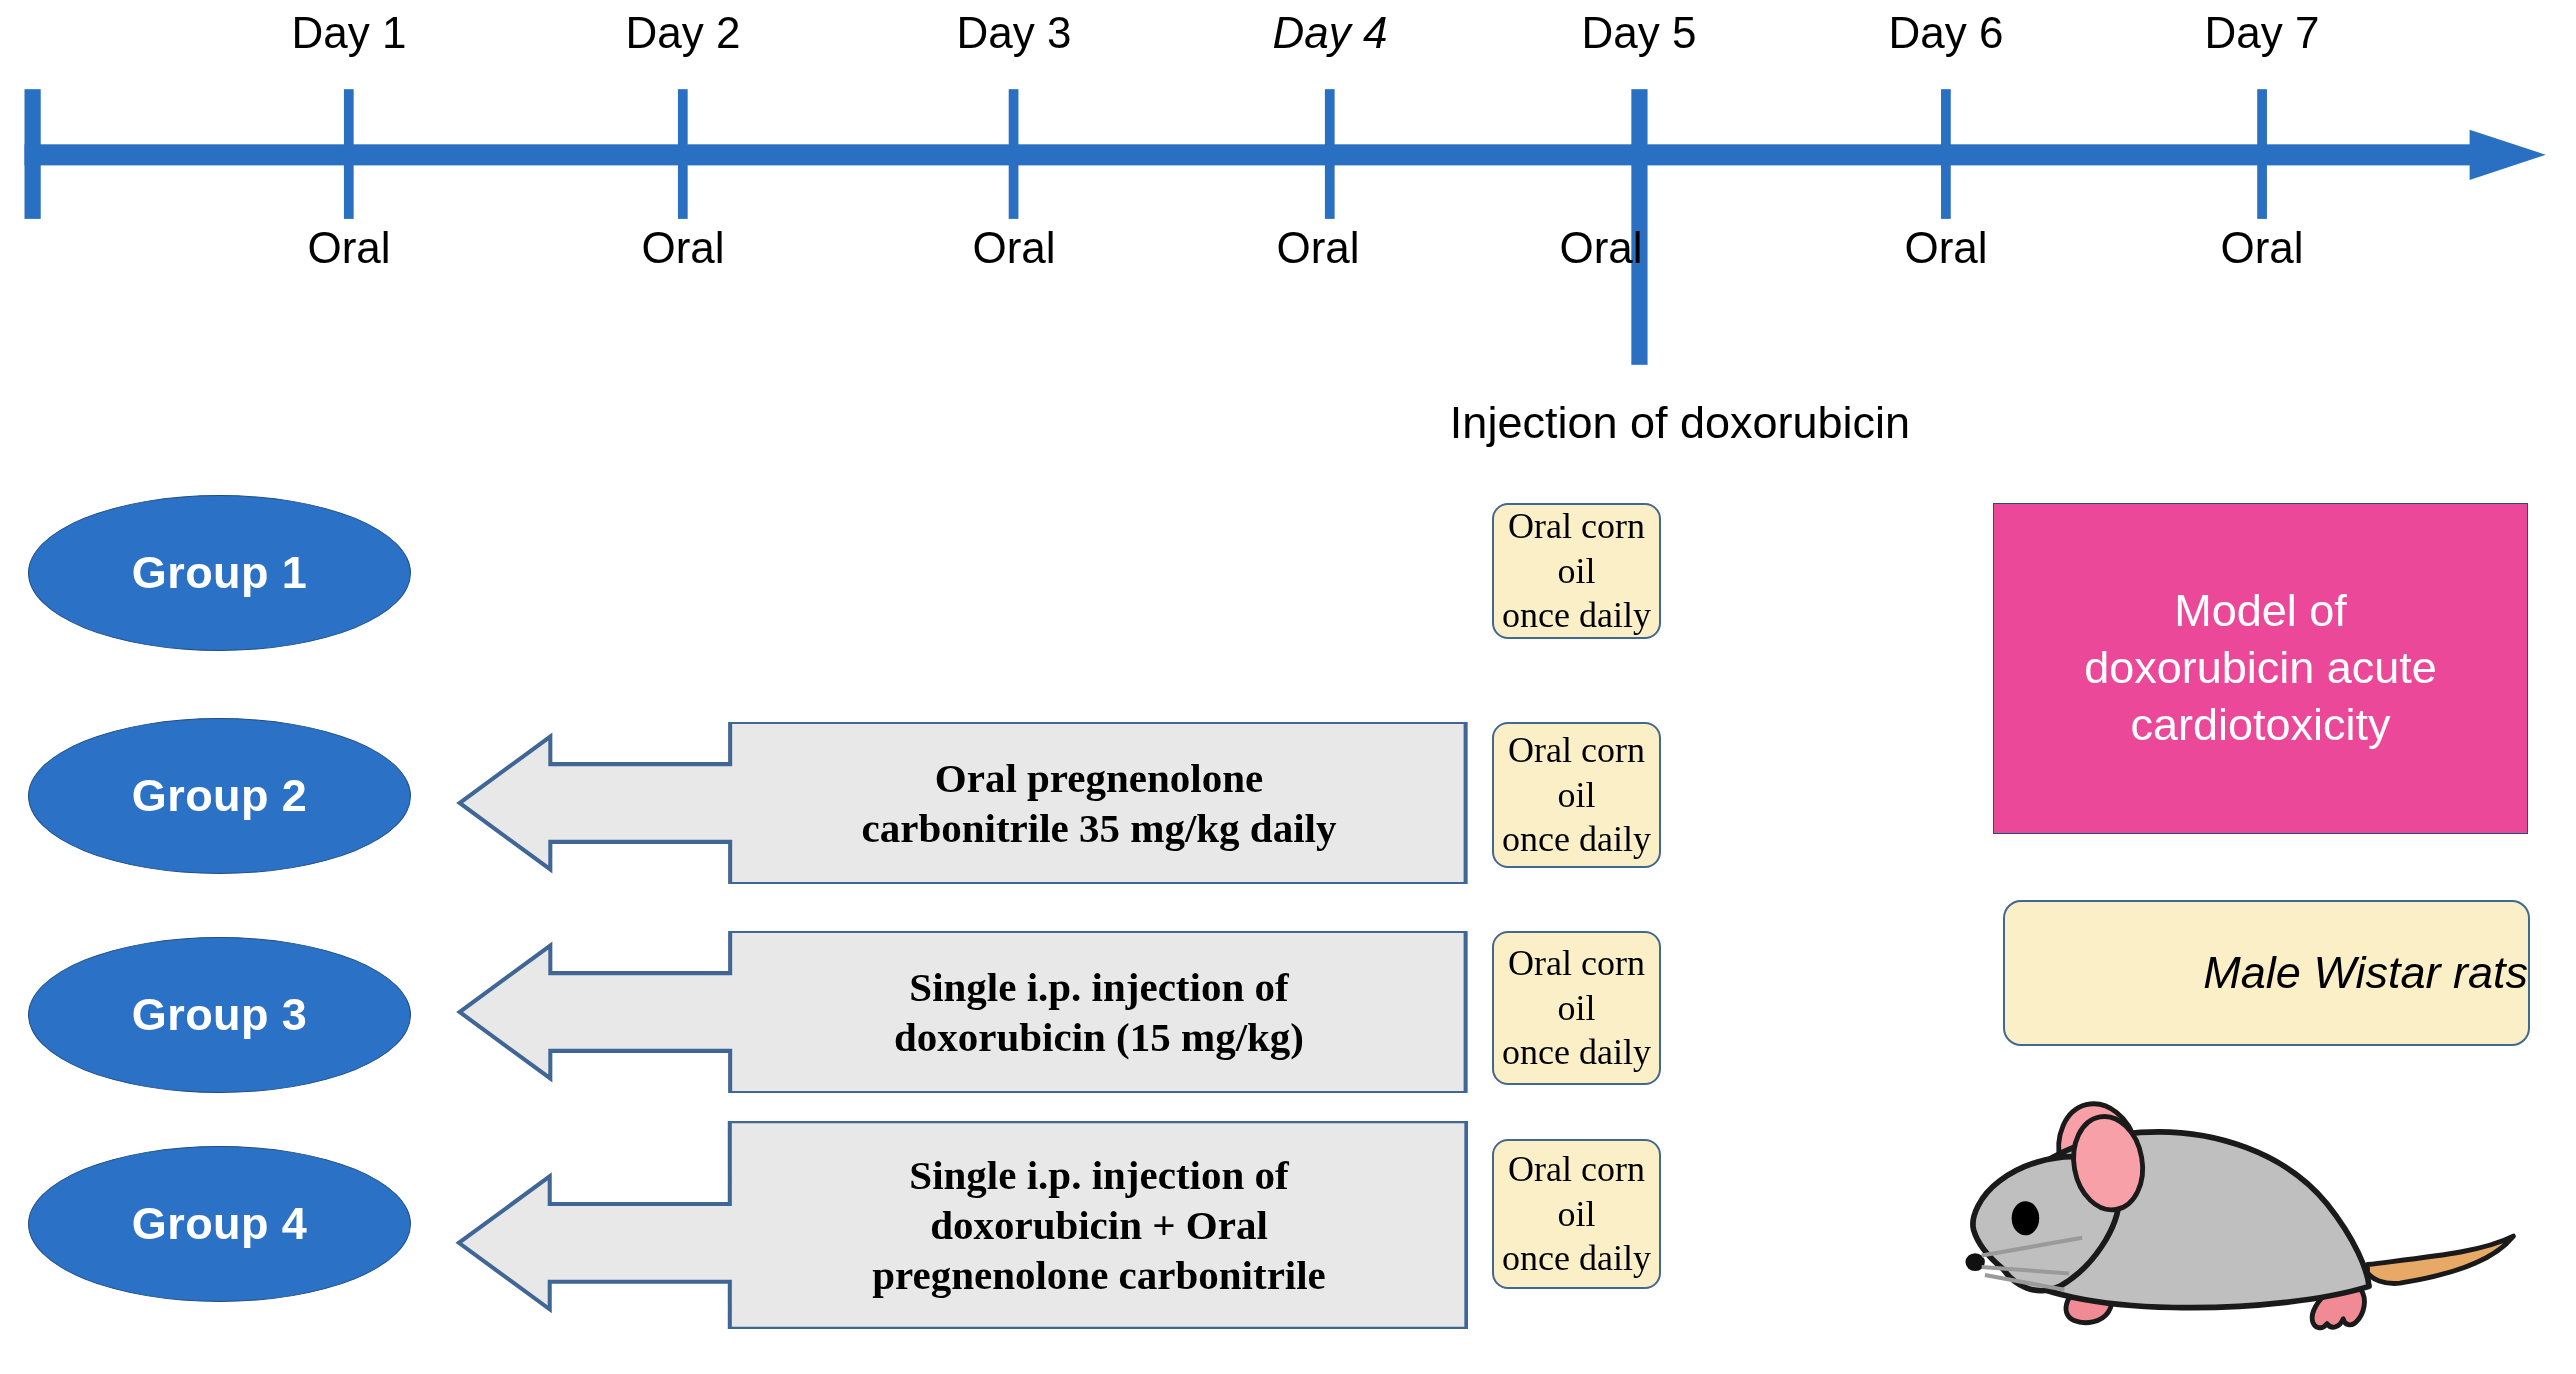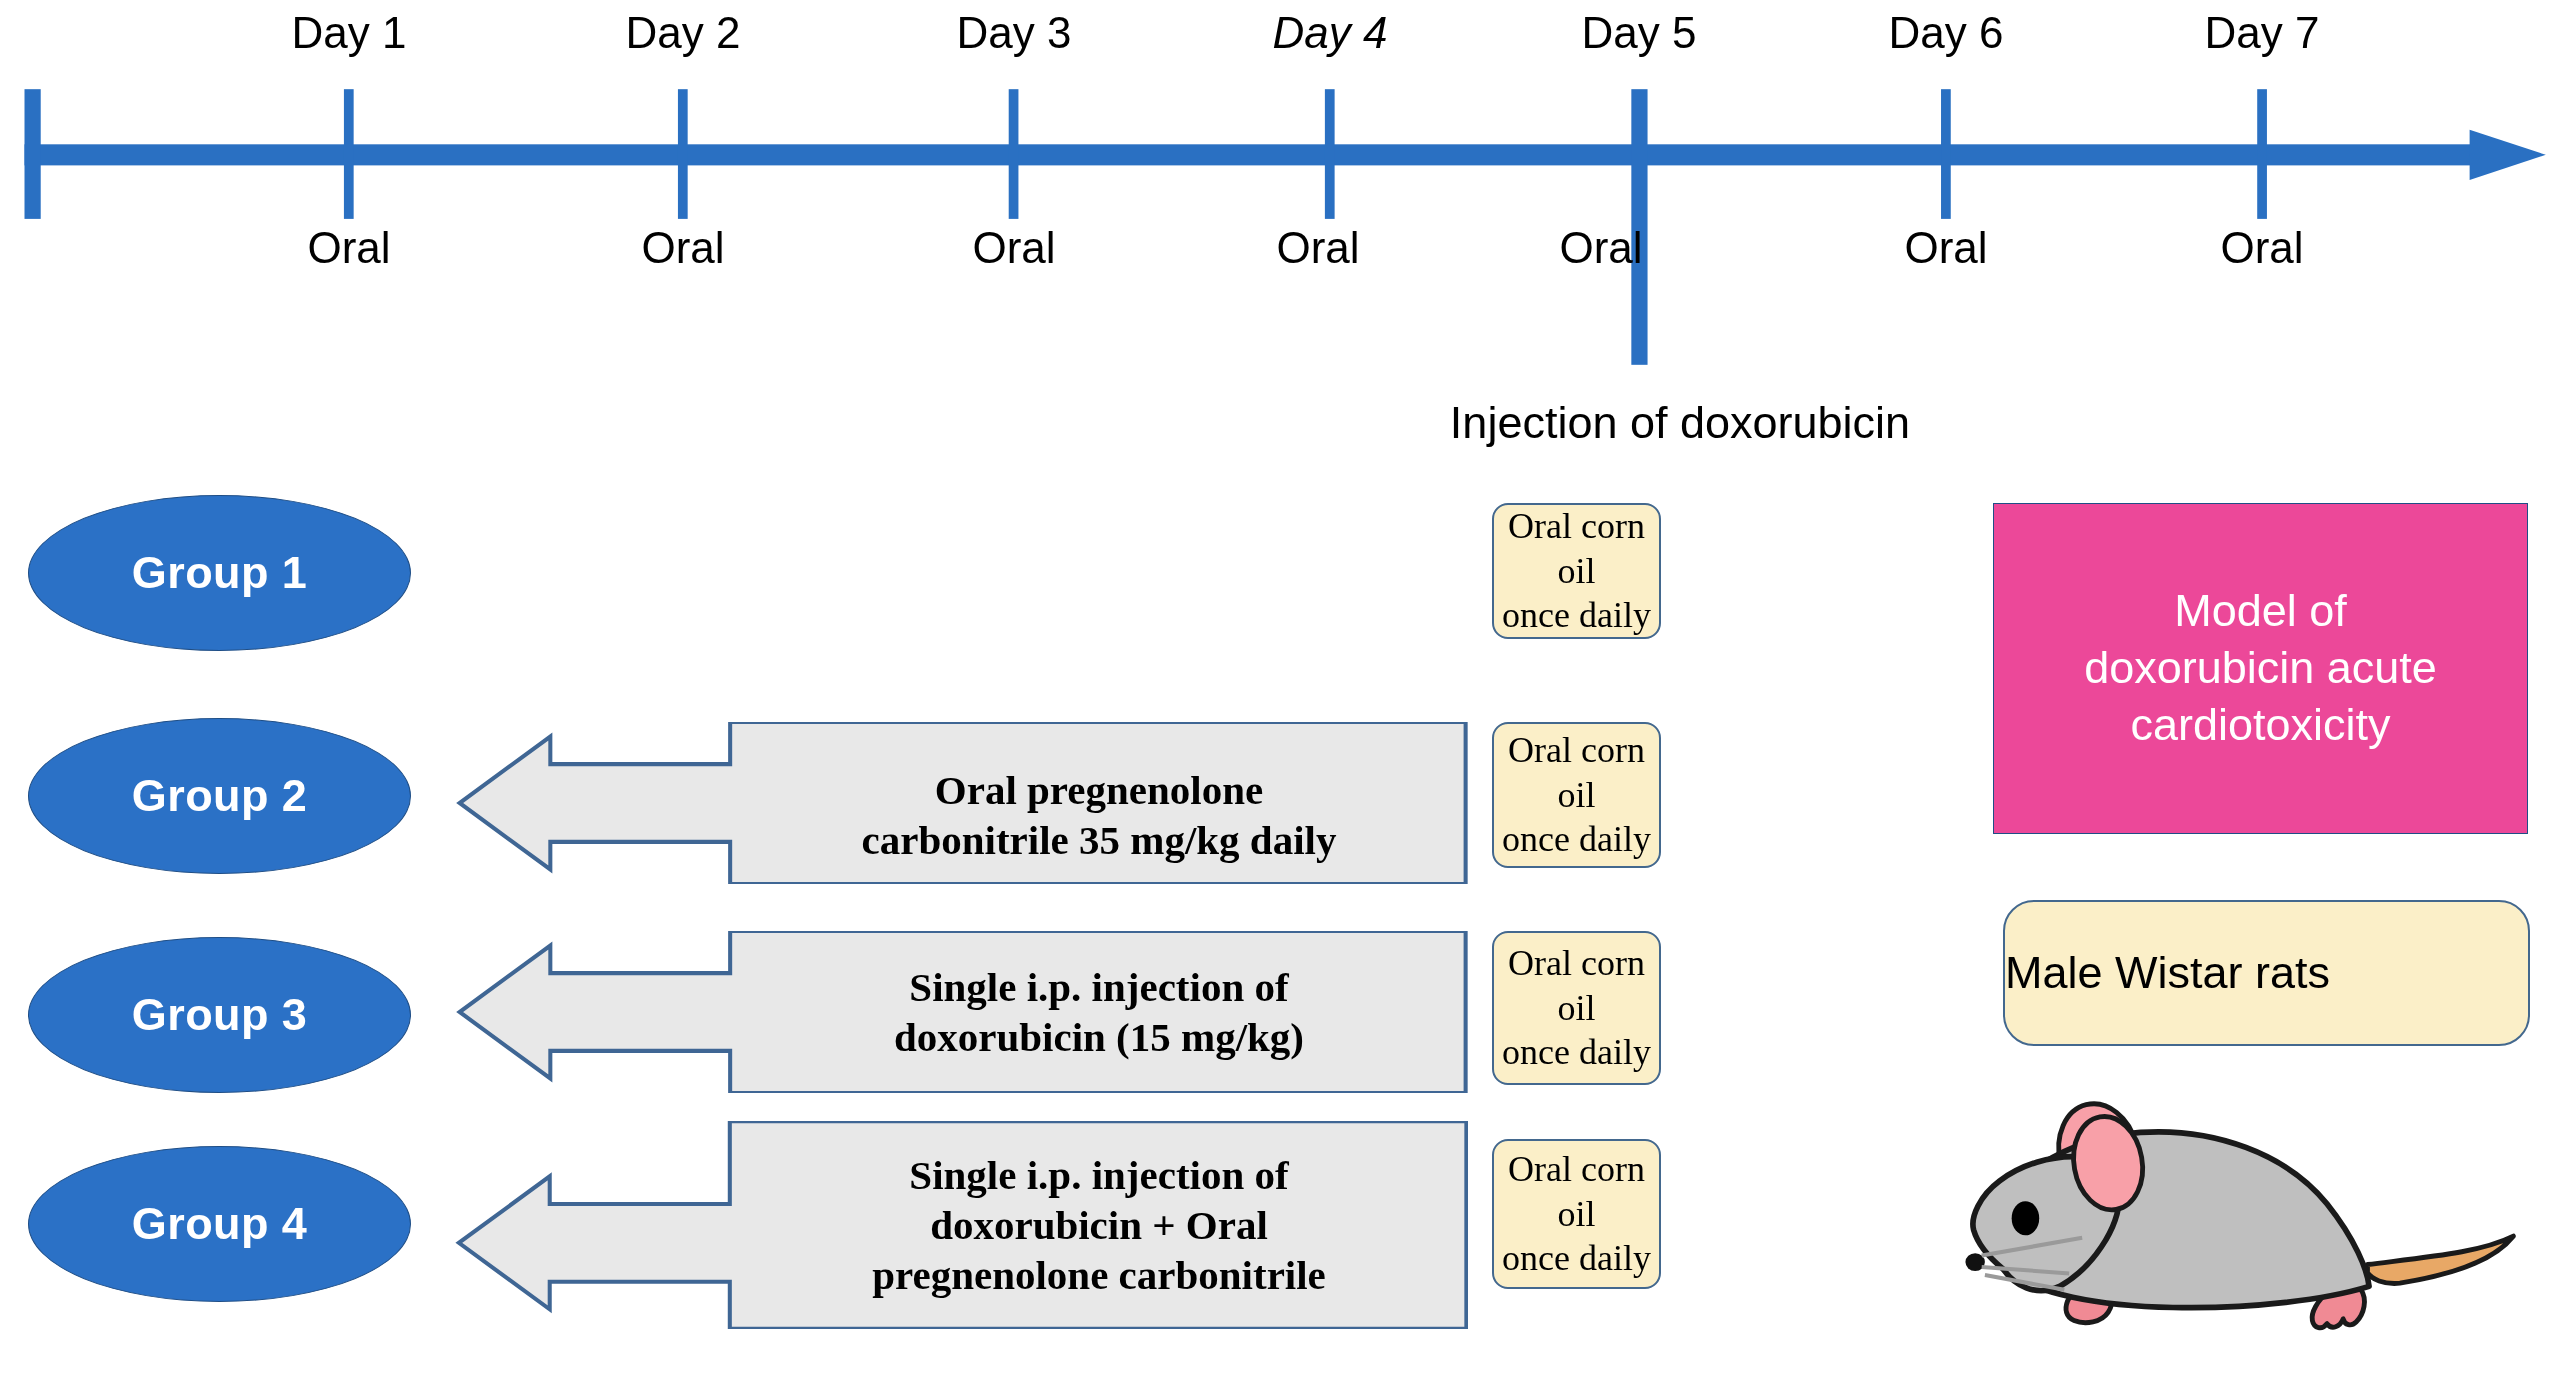--- a/index.html
+++ b/index.html
@@ -132,25 +132,26 @@
     font-family: "Liberation Sans", sans-serif;
     font-size: 45px;
     color: #ffffff;
     line-height: 1.26;
     text-align: center;
   }
   .rats-box {
     position: absolute;
     background: #FBEFC8;
     border: 2.4px solid #43688E;
-    border-radius: 31px;
+    border-radius: 18px;
     box-sizing: border-box;
     display: flex;
     align-items: center;
-    justify-content: flex-start;
+    justify-content: flex-end;
+    font-style: italic;
   }
   .rats-box span {
     font-family: "Liberation Sans", sans-serif;
     font-size: 45px;
     color: #000000;
     text-align: center;
   }
   .rat-svg {
     position: absolute;
   }
@@ -209,21 +210,21 @@
 once daily</span>
   </div>
 
   <div class="group-ellipse" style="left:28px; top:718px;">
     <span>Group 2</span>
   </div>
   <div class="tx-wrap" style="left:454px; top:722px; width:1014px; height:162px;">
     <svg class="tx-arrow-svg" width="1014" height="162" viewBox="0 0 1250 200" xmlns="http://www.w3.org/2000/svg">
       <polygon points="340,0 1248,0 1248,200 340,200 340,148 118,148 118,182 6,100 118,18 118,52 340,52" fill="#E8E8E8" stroke="#3F6694" stroke-width="5" stroke-linejoin="miter"></polygon>
     </svg>
-    <div class="tx-text" style="left:280px; top:12px; width:730px; height:162px; white-space:pre-line;font-family:Liberation Serif, serif;">Oral pregnenolone
+    <div class="tx-text" style="left:280px; top:0px; width:730px; height:162px; white-space:pre-line;font-family:Liberation Serif, serif;">Oral pregnenolone
 carbonitrile 35 mg/kg daily</div>
   </div>
   <div class="oil-box" style="left:1492px; top:722px; height:146px;">
     <span style="white-space:pre-line;">Oral corn oil
 once daily</span>
   </div>
 
   <div class="group-ellipse" style="left:28px; top:937px;">
     <span>Group 3</span>
   </div>

